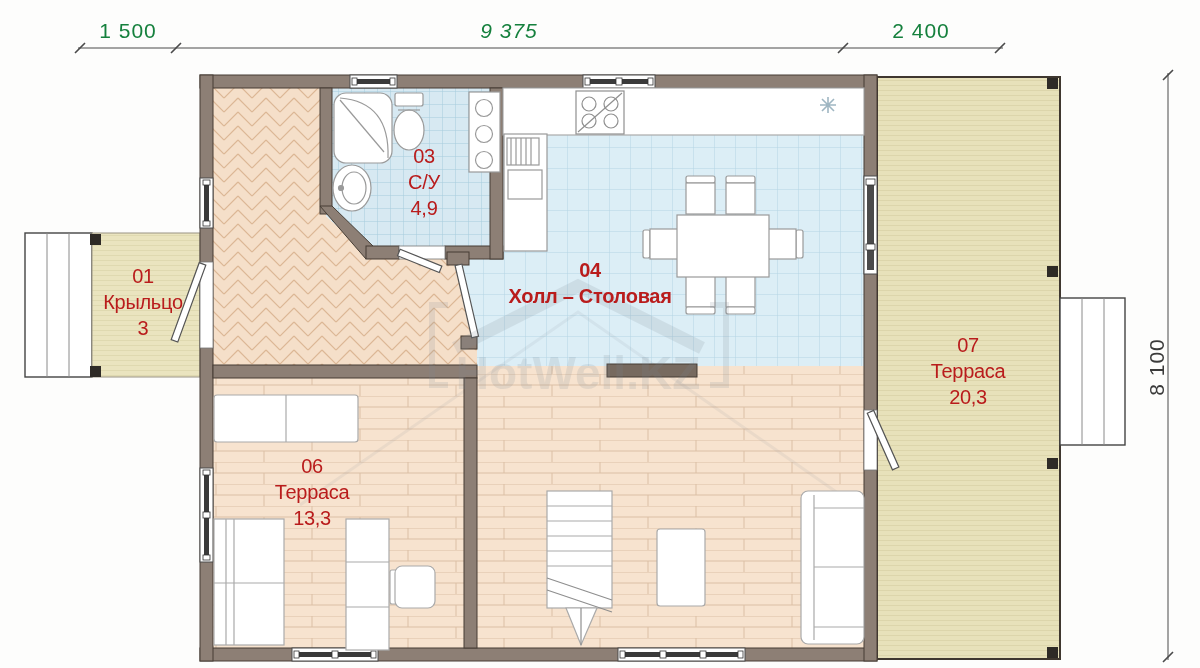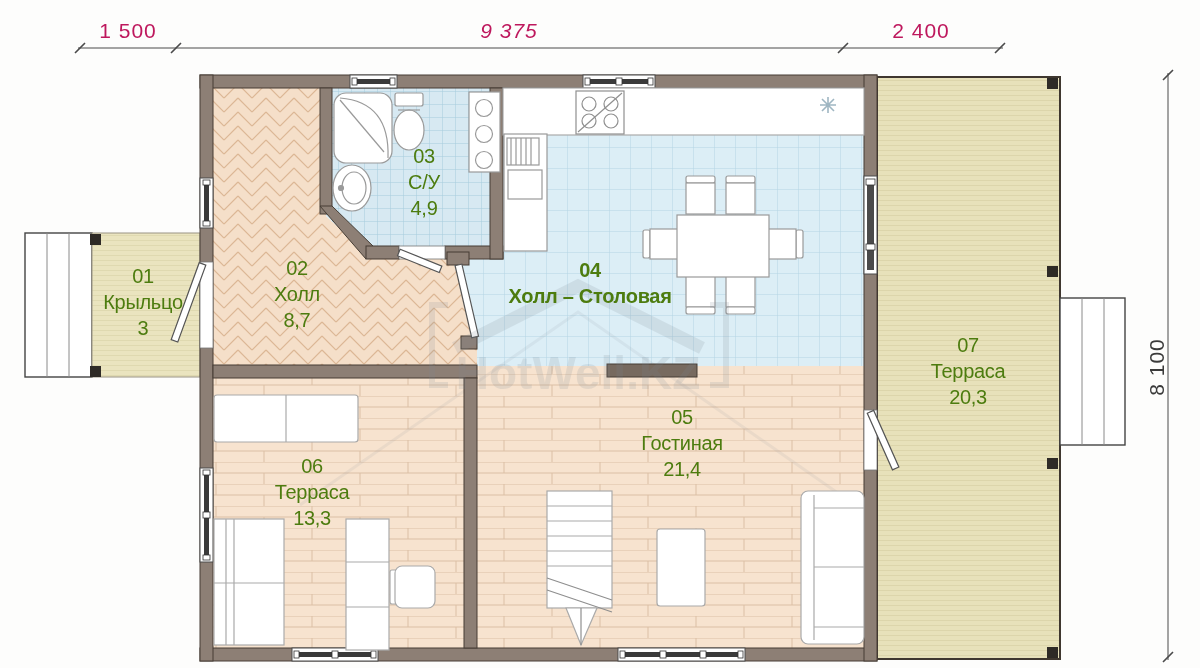--- a/index.html
+++ b/index.html
@@ -4,28 +4,28 @@
 <style>
   html,body{margin:0;padding:0;background:#ffffff;}
   #stage{
     position:relative;width:1200px;height:668px;overflow:hidden;
     background:#fdfdfc;
     font-family:"Liberation Sans",sans-serif;
   }
   #plan-svg{position:absolute;left:0;top:0;}
   .room-label{
     position:absolute;transform:translateX(-50%);
-    text-align:center;color:#4d7c0f;
+    text-align:center;color:#b91c1c;
     font:20px/26px "Liberation Sans",sans-serif;
     letter-spacing:-0.3px;white-space:nowrap;pointer-events:none;
   }
   .room-label span{display:block;}
   .dim-label{
     position:absolute;transform:translateX(-50%);
-    color:#be185d;font:21px/22px "Liberation Sans",sans-serif;
+    color:#15803d;font:21px/22px "Liberation Sans",sans-serif;
     letter-spacing:1px;white-space:nowrap;
   }
   .dim-label-right{
     position:absolute;left:1117px;top:356px;width:80px;text-align:center;
     color:#3a3a3a;font:21px/22px "Liberation Sans",sans-serif;letter-spacing:1px;
     transform:rotate(-90deg);
   }
 </style>
 </head>
 <body>
@@ -294,39 +294,29 @@
 <div class="dim-label" style="left:128px;top:20px;">1 500</div>
 <div class="dim-label" style="left:509px;top:20px;font-style:italic;">9 375</div>
 <div class="dim-label" style="left:921px;top:20px;">2 400</div>
 <div class="dim-label-right">8 100</div>
 
 <div class="room-label" style="left:143px;top:263px;">
   <span>01</span>
   <span>Крыльцо</span>
   <span>3</span>
 </div>
-<div class="room-label" style="left:297px;top:255px;">
-  <span>02</span>
-  <span>Холл</span>
-  <span>8,7</span>
-</div>
 <div class="room-label" style="left:424px;top:143px;">
   <span>03</span>
   <span>С/У</span>
   <span>4,9</span>
 </div>
 <div class="room-label" style="left:590px;top:257px;font-weight:bold;">
   <span>04</span>
   <span>Холл – Столовая</span>
 </div>
-<div class="room-label" style="left:682px;top:404px;">
-  <span>05</span>
-  <span>Гостиная</span>
-  <span>21,4</span>
-</div>
 <div class="room-label" style="left:312px;top:453px;">
   <span>06</span>
   <span>Терраса</span>
   <span>13,3</span>
 </div>
 <div class="room-label" style="left:968px;top:332px;">
   <span>07</span>
   <span>Терраса</span>
   <span>20,3</span>
 </div>

